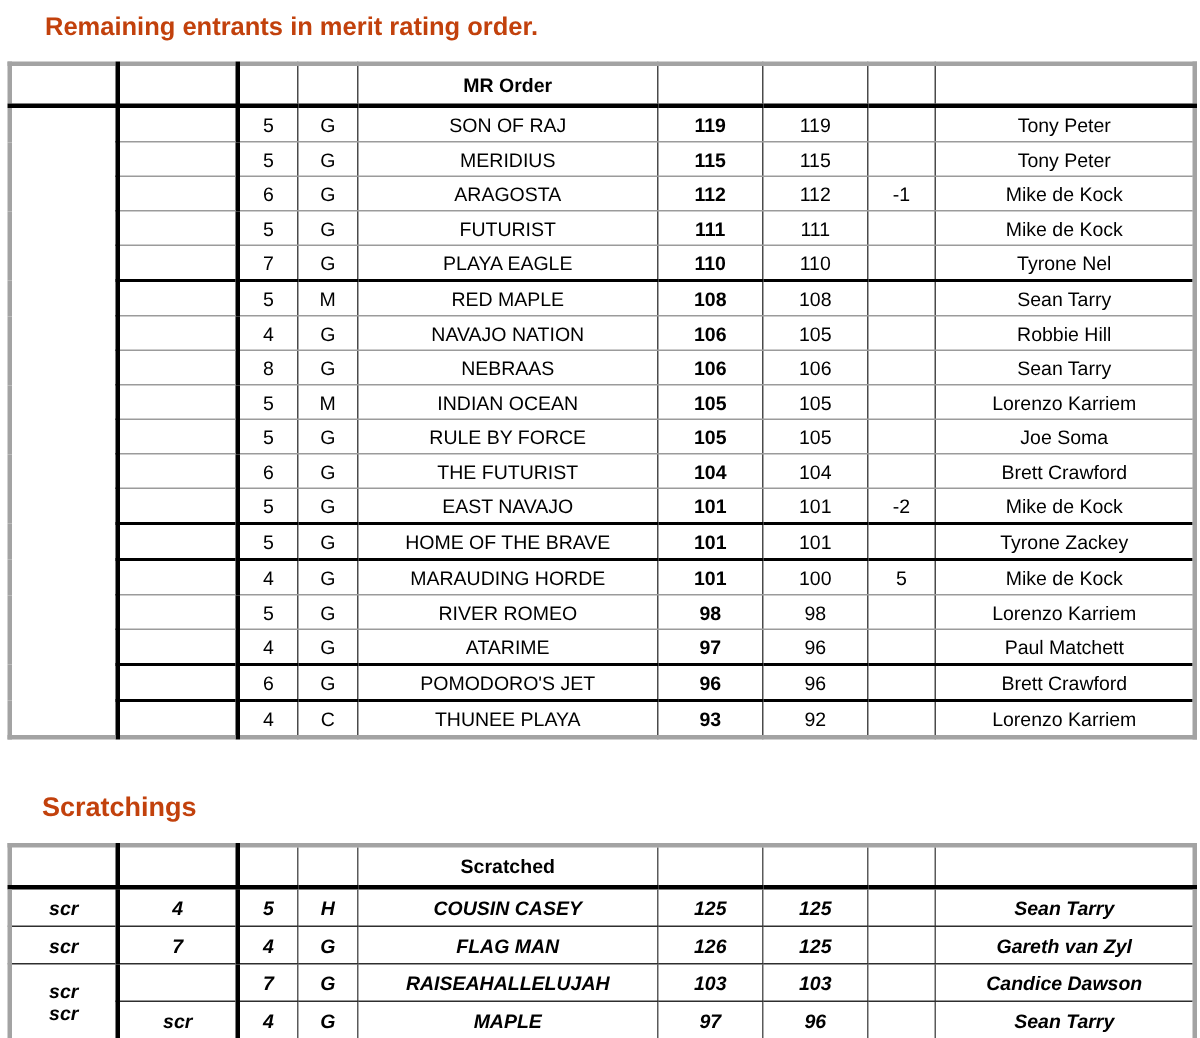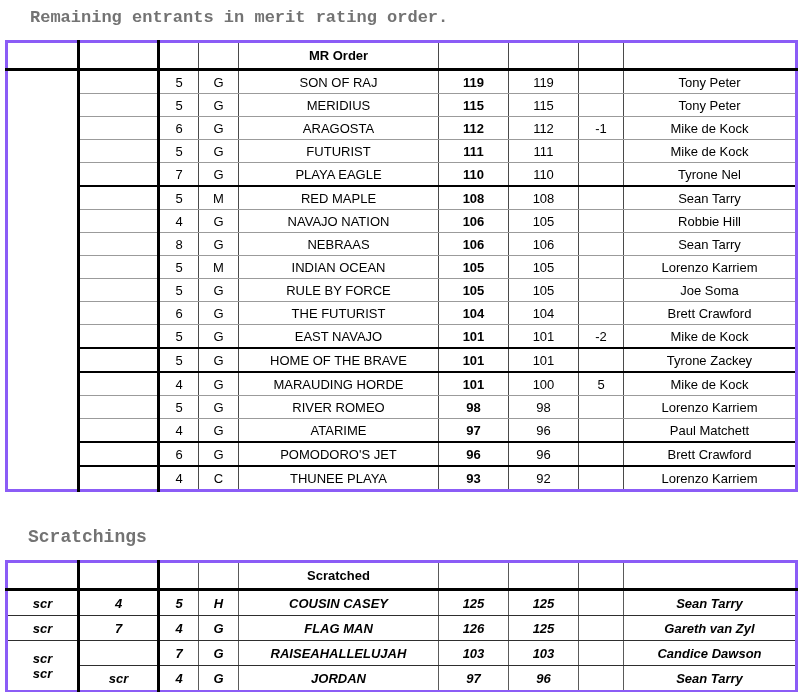--- a/index.html
+++ b/index.html
@@ -1,26 +1,26 @@
 <!DOCTYPE html>
 <html><head>
 <meta charset="utf-8">
 <style>
   html,body { margin:0; padding:0; background:#ffffff; }
   body {
     width:800px; height:692px; overflow:hidden;
     font-family:"Liberation Sans", sans-serif;
     color:#000;
   }
-  .title { font-weight:bold; color:#737373;font-family:Liberation Mono, monospace; }
+  .title { font-weight:bold; color:#c2410c; }
   .title1 { font-size:17px; margin:8px 0 0 30px; }
   .title2 { font-size:18px; margin:35px 0 0 28px; }
 
   table { border-collapse:collapse; table-layout:fixed; margin:13px 0 0 5px; }
-  table.grid { border:3px solid #8b5cf6; width:790px; }
+  table.grid { border:3px solid #a3a3a3; width:790px; }
 
   
   td {
     text-align:center; vertical-align:middle;
     font-size:13px; line-height:1;
     padding:0; overflow:hidden; white-space:nowrap;
   }
   
   .mt td { height:22px; border-top:1px solid #9b9b9b; border-bottom:1px solid #9b9b9b;
            border-left:1px solid #4a4a4a; border-right:1px solid #4a4a4a; }
@@ -314,20 +314,20 @@
         <td class="si">RAISEAHALLELUJAH</td>
         <td class="si">103</td>
         <td class="si">103</td>
         <td class="si"></td>
         <td class="si">Candice Dawson</td>
       </tr>
       <tr>
         <td class="si b2r">scr</td>
         <td class="si">4</td>
         <td class="si">G</td>
-        <td class="si">JORDAN</td>
+        <td class="si">MAPLE</td>
         <td class="si">97</td>
         <td class="si">96</td>
         <td class="si"></td>
         <td class="si">Sean Tarry</td>
       </tr>
     </tbody>
 </table>
 
 </body></html>

